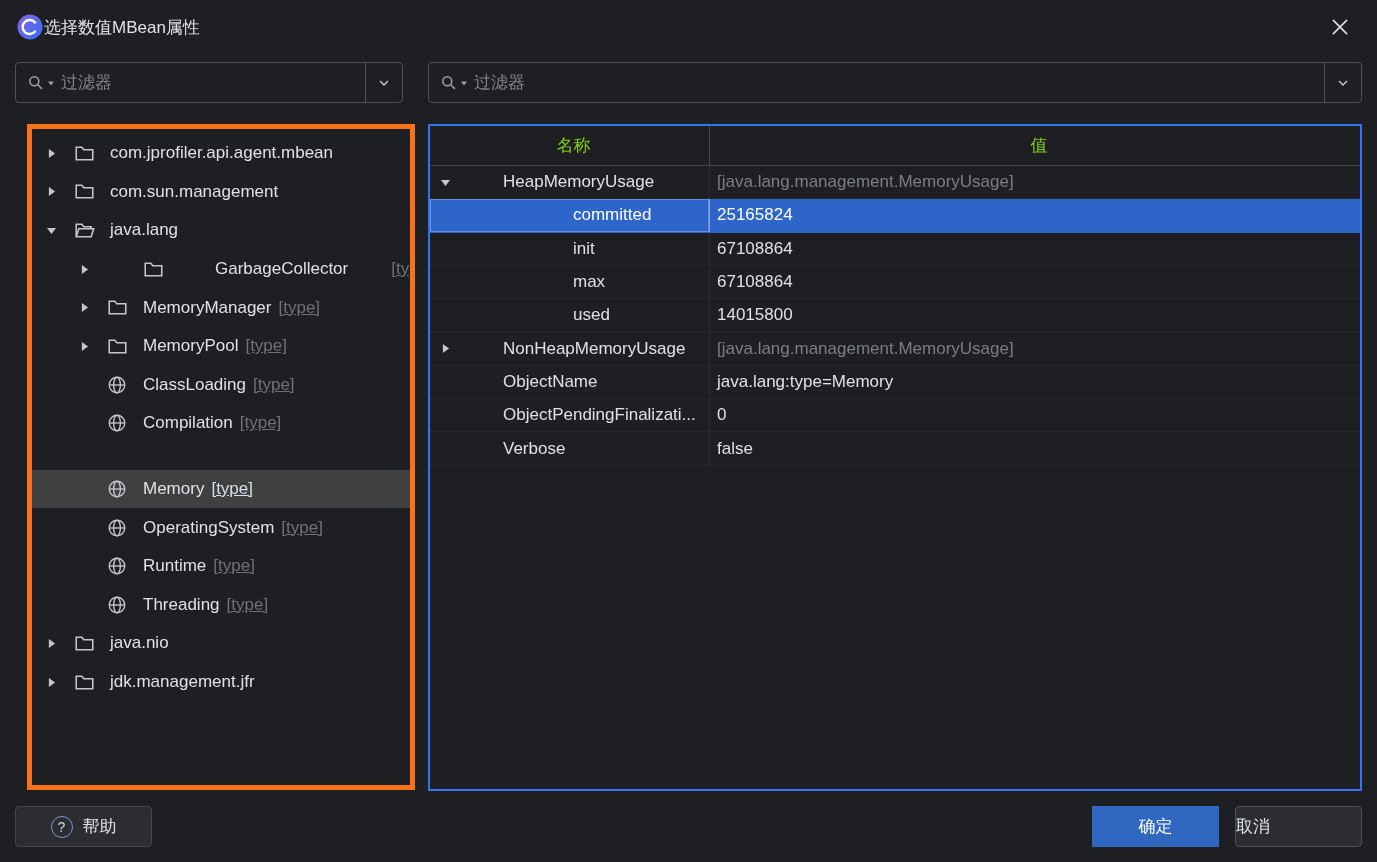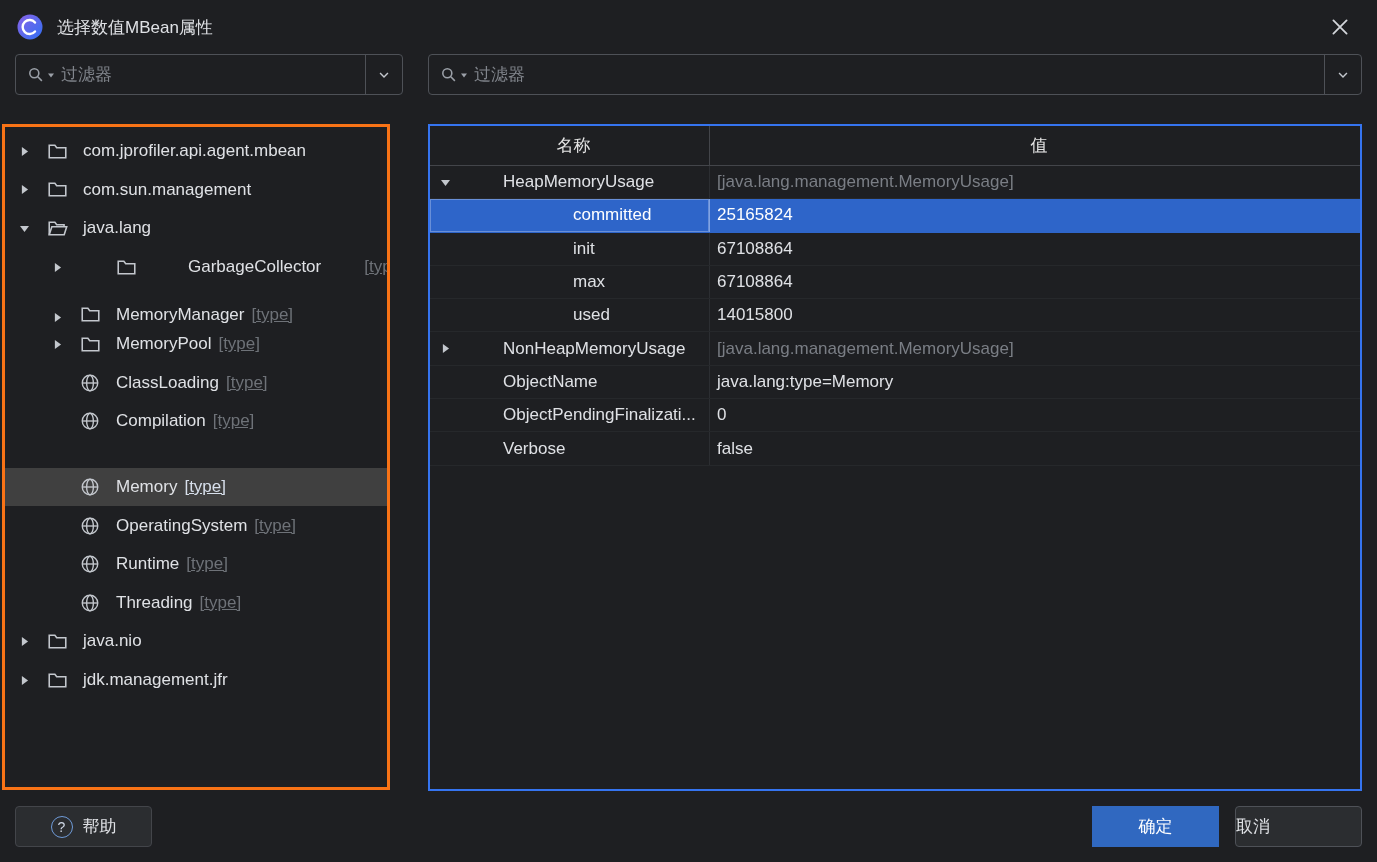--- a/index.html
+++ b/index.html
@@ -6,52 +6,52 @@
   html,body { width:1377px; height:862px; }
   body {
     background:#1e1f22;
     color:#dfe1e5;
     font-family:"Liberation Sans", sans-serif;
     position:relative;
     overflow:hidden;
   }
   
   .titlebar { position:absolute; left:0; top:0; width:1377px; height:54px;
-    display:flex; align-items:center; padding:0 16px; gap:13px; }
+    display:flex; align-items:center; padding:0 16px; }
   .app-icon { width:28px; height:28px; display:flex; align-items:center; }
   .dlg-title { font-size:17px; color:#dfe1e5; }
   .close-btn { position:absolute; right:24px; top:14px; width:26px; height:26px;
     display:flex; align-items:center; justify-content:center; cursor:pointer; }
   
-  .filter { position:absolute; top:54px; height:41px; background:#1e1f22;
+  .filter { position:absolute; top:62px; height:41px; background:#1e1f22;
     border:1px solid #4e5157; border-radius:4px; display:flex; align-items:center; }
   .filter-left  { left:15px;  width:388px; }
   .filter-right { left:428px; width:934px; }
   .search-ic { padding:0 6px 0 11px; display:flex; align-items:center; gap:2px; }
   .filter input { flex:1; min-width:0; background:transparent; border:none; outline:none;
     color:#dfe1e5; font-size:17px; font-family:inherit; }
   .filter input::placeholder { color:#81858c; }
   .dd-btn { width:37px; align-self:stretch; border-left:1px solid #4e5157;
     display:flex; align-items:center; justify-content:center; cursor:pointer; }
   
-  .tree-panel { position:absolute; left:2px; top:124px; width:388px; height:666px;
-    border:3px solid #f97316; background:#1e1f22; padding-top:5px; overflow:hidden; }
+  .tree-panel { position:absolute; left:27px; top:124px; width:388px; height:666px;
+    border:5px solid #f97316; background:#1e1f22; padding-top:5px; overflow:hidden; }
   .tree-row { height:38.6px; display:flex; align-items:center; font-size:17px;
     white-space:nowrap; cursor:pointer; }
   .tree-row.selected { background:#404040;margin-top:27px; }
   .slot { display:inline-flex; align-items:center; justify-content:flex-start; }
   .chev { width:30px; flex:0 0 30px; }
   .ticon { width:36px; flex:0 0 36px; }
   .suffix { color:#6e7278; margin-left:7px;text-decoration:underline; }
   .tree-row.selected .suffix { color:#d7dfeb; }
   
   .table-panel { position:absolute; left:428px; top:124px; width:934px; height:667px;
     border:2px solid #3574f0; background:#1e1f22; display:flex; flex-direction:column; overflow:hidden; }
   .thead { display:flex; height:40px; flex:0 0 40px; border-bottom:1px solid #43454a; }
-  .th { display:flex; align-items:center; justify-content:center; font-size:17px; color:#e5e5e5;padding-left:8px; }
+  .th { display:flex; align-items:center; justify-content:center; font-size:17px; color:#84cc16;padding-left:8px; }
   .th-name { width:280px; flex:0 0 280px; border-right:1px solid #43454a; }
   .th-value { flex:1; }
   .trow { display:flex; height:33.3px; flex:0 0 33.3px; font-size:17px;
     border-bottom:1px solid #26282b; cursor:pointer; }
   .cell-name { width:280px; flex:0 0 280px; display:flex; align-items:center;
     padding-left:8px; border-right:1px solid #2c2e32; white-space:nowrap; overflow:hidden;gap:43px; }
   .cell-value { flex:1; display:flex; align-items:center; padding-left:7px;
     white-space:nowrap; overflow:hidden; }
   .tchev { width:22px; flex:0 0 22px; display:inline-flex; align-items:center; }
   .tindent { width:27px; flex:0 0 27px; }
@@ -181,21 +181,21 @@
         </svg>
       </span>
       <span class="slot ticon">
         <svg width="21" height="21" viewBox="0 0 16 16" fill="none" stroke="#c3c7cd" stroke-width="1.2">
           <path d="M1.7 12.7 L1.7 3.3 L6 3.3 L7.4 5.2 L14.3 5.2 L14.3 12.7 Z"></path>
         </svg>
       </span>
       <span>GarbageCollector</span>
       <span class="suffix">[type]</span>
     </div>
-    <div class="tree-row" style="padding-left: 45px; align-items: flex-end;">
+    <div class="tree-row" style="padding-left: 45px;">
       <span class="slot chev">
         <svg width="15" height="15" viewBox="0 0 16 16">
           <path d="M5.2 3.2 L11.8 8 L5.2 12.8 Z" fill="#c3c7cd"></path>
         </svg>
       </span>
       <span class="slot ticon">
         <svg width="21" height="21" viewBox="0 0 16 16" fill="none" stroke="#c3c7cd" stroke-width="1.2">
           <path d="M1.7 12.7 L1.7 3.3 L6 3.3 L7.4 5.2 L14.3 5.2 L14.3 12.7 Z"></path>
         </svg>
       </span>

